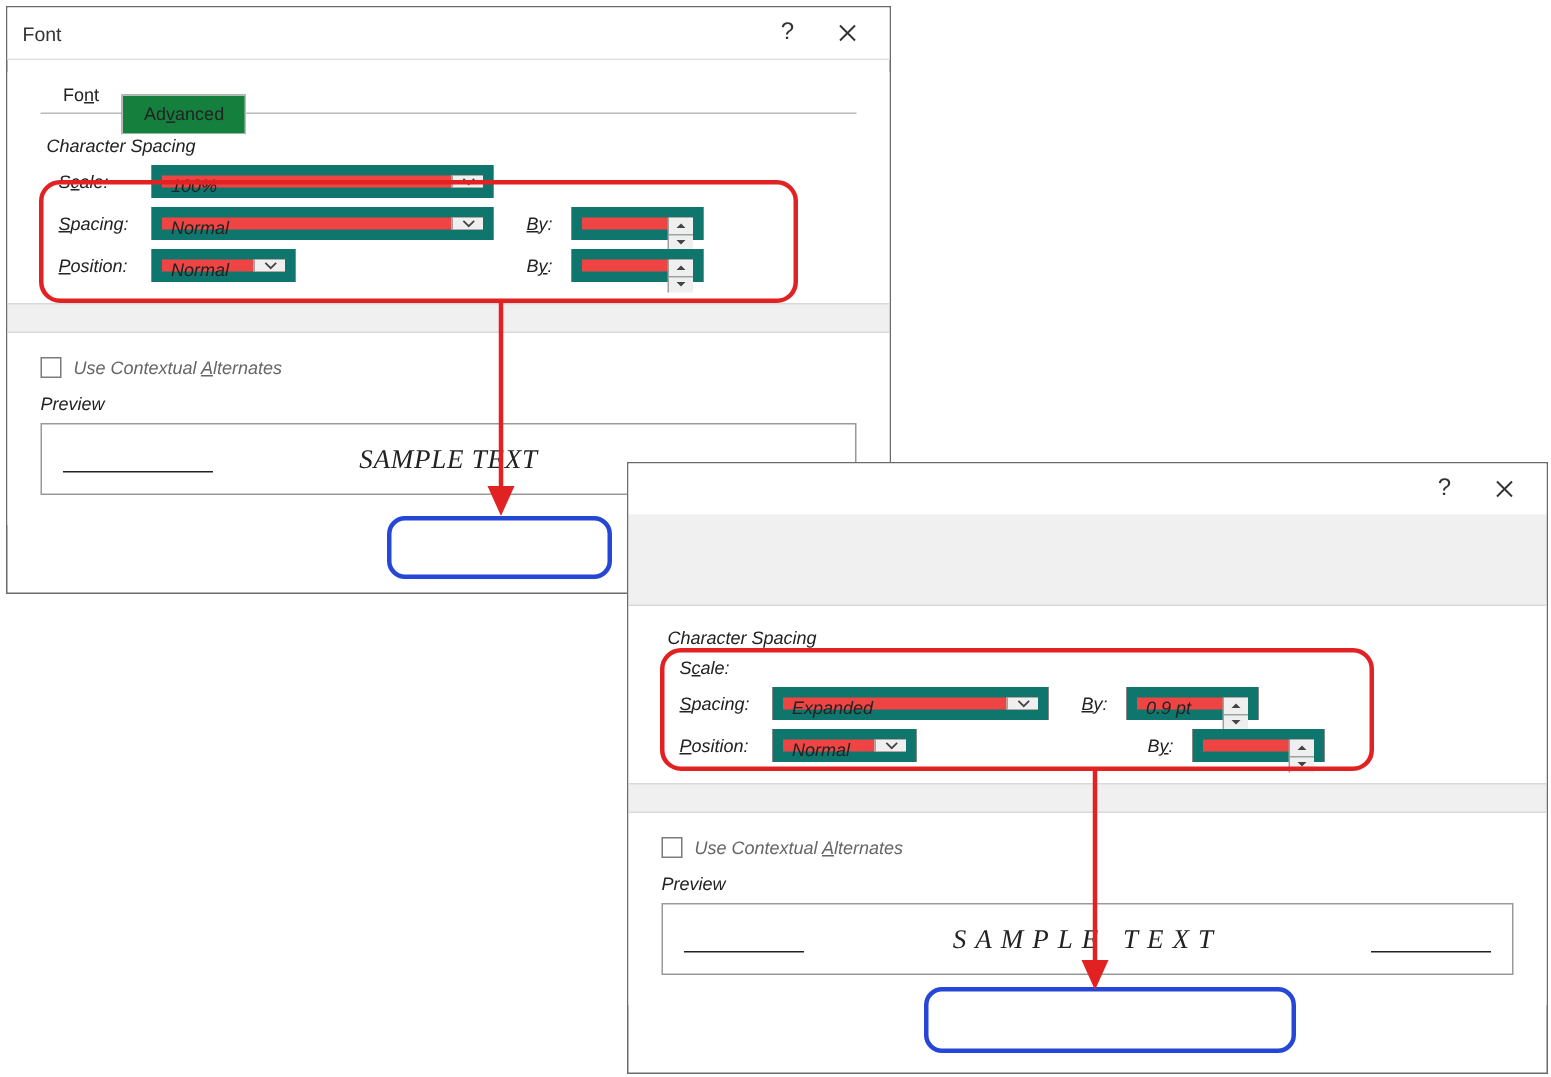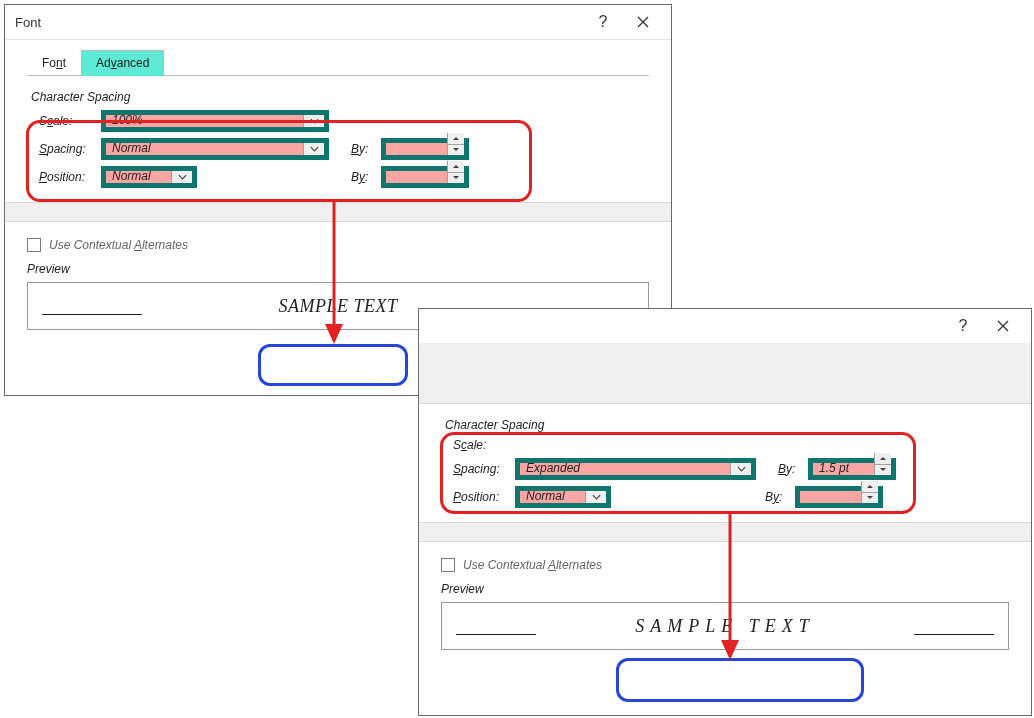--- a/index.html
+++ b/index.html
@@ -56,22 +56,22 @@
     padding: 5px 14px 6px;
     border: 1px solid transparent;
     border-bottom: none;
     font-size: 12px;
     color: #222;
     position: relative;
   }
   .tab.active {
     border: 1px solid #b9b9b9;
     border-bottom: 1px solid #fff;
-    background: #5eead4;
-    top: 1px;
+    background: #15803d;
+    top: 14px;
   }
   .tabs-line {
     border-bottom: 1px solid #b9b9b9;
     margin-top: -1px;
   }
   .pane {
     padding: 10px 22px 20px;
     background: #fff;
     font-style: italic;
   }
@@ -81,24 +81,24 @@
     margin-bottom: 6px;
   }
   .row {
     display: flex;
     align-items: center;
     margin: 6px 0;
   }
   .lab { display: inline-block; }
   .combo {
     display: flex;
-    align-items: flex-end;
-    border: 5px solid #0f766e;
+    align-items: flex-start;
+    border: 7px solid #0f766e;
     height: 22px;
-    background: #fca5a5;
+    background: #ef4444;
     box-sizing: border-box;
   }
   .combo .val {
     flex: 1 1 auto;
     padding: 0 6px;
     font-size: 12px;
     color: #222;
     white-space: nowrap;
     overflow: hidden;
   }
@@ -190,21 +190,21 @@
   .u-access { text-decoration: underline; text-underline-offset: 1px; }
   .grey-back {
     background: #f0f0f0;
   }
   .light-border-top { border-top: 1px solid #d9d9d9; }
   .light-border-btm { border-bottom: 1px solid #d9d9d9; }
 </style>
 </head>
 <body>
 
-<div class="dlg" style="left:4px; top:4px; width:668px; height:392px;">
+<div class="dlg" style="left:4px; top:4px; width:590px; height:392px;">
 
   <div class="titlebar">
     <span class="title">Font</span>
     <div class="tb-btn help">?</div>
     <div class="tb-btn tb-close">
       <svg viewBox="0 0 12 12">
           <line x1="1" y1="1" x2="11" y2="11"></line>
           <line x1="11" y1="1" x2="1" y2="11"></line>
         </svg>
     </div>
@@ -330,31 +330,31 @@
 
   <div class="pane" style="padding-top:14px; padding-bottom:8px;">
     <div class="group-title">Character Spacing</div>
 
     <div class="row" style="padding-left:12px;">
       <span class="lab" style="width:62px;">S<span class="u-access">c</span>ale:</span>
     </div>
 
     <div class="row" style="padding-left:12px;">
       <span class="lab" style="width:62px;"><span class="u-access">S</span>pacing:</span>
-      <div class="combo" style="width:241px;">
+      <div class="combo" style="width:184px;">
         <span class="val">Expanded</span>
         <span class="arrow">
             <svg viewBox="0 0 10 6">
               <path d="M1 1 L5 5 L9 1" fill="none" stroke="#444" stroke-width="1.3"></path>
             </svg>
           </span>
       </div>
       <span class="lab" style="width:30px; margin-left:22px;"><span class="u-access">B</span>y:</span>
       <div class="combo" style="width:88px;">
-        <span class="val">1.5 pt</span>
+        <span class="val">0.9 pt</span>
         <div class="spinner">
           <div class="sp">
               <svg viewBox="0 0 8 5">
                 <path d="M1 4 L4 1 L7 4" fill="#444"></path>
               </svg>
             </div>
           <div class="sp">
               <svg viewBox="0 0 8 5">
                 <path d="M1 1 L4 4 L7 1" fill="#444"></path>
               </svg>

